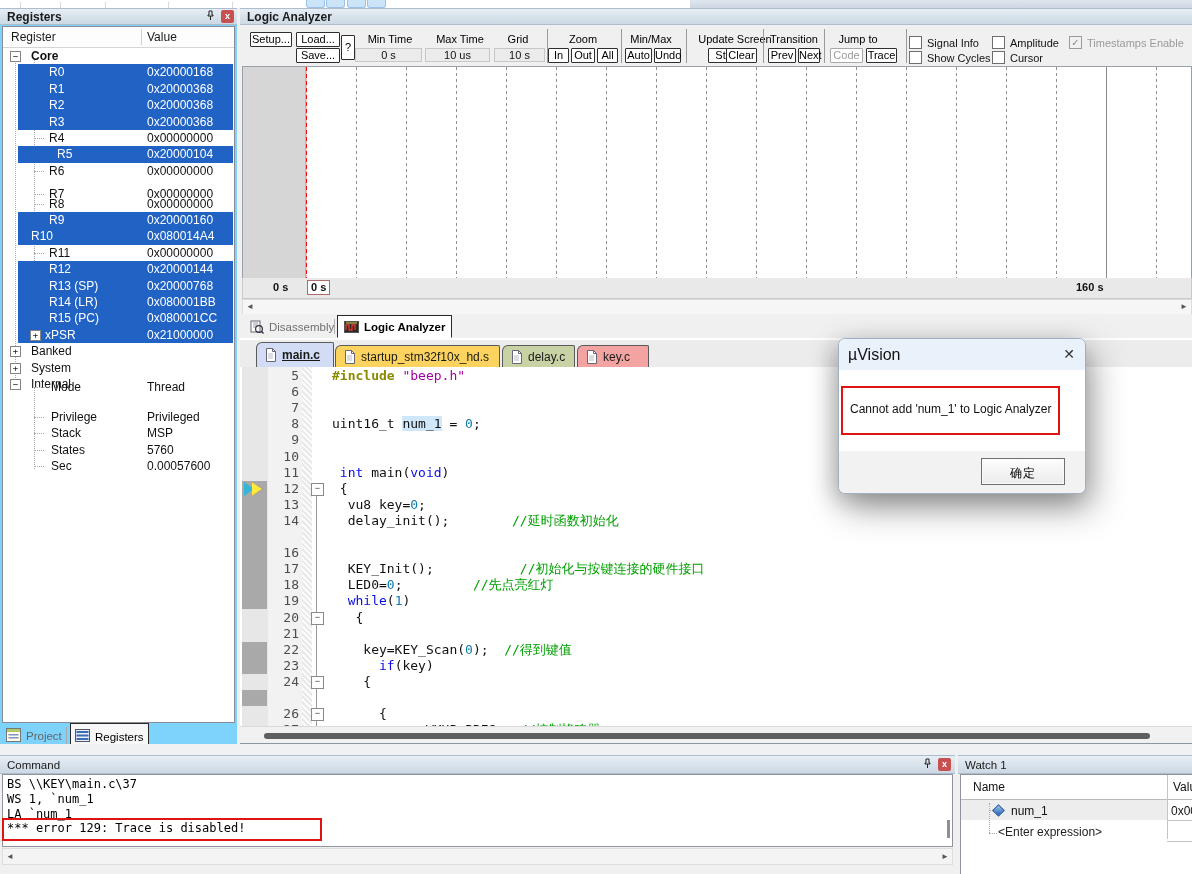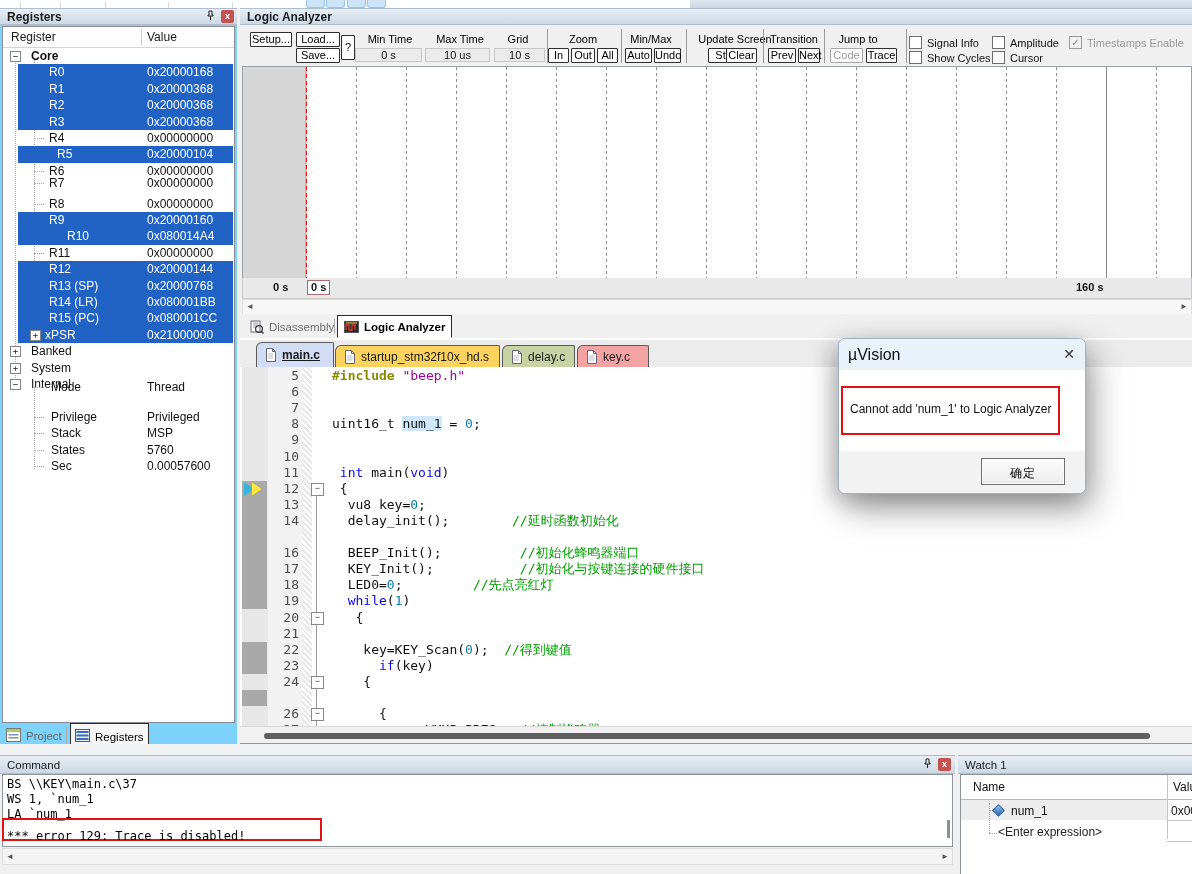--- a/index.html
+++ b/index.html
@@ -193,38 +193,38 @@
           <div class="reg-row selected" style="top: 98.4px;">
             <div class="sel"></div>
             <span class="lbl" style="left: 46px; margin-left: 8px;">R5</span>
             <span class="val">0x20000104</span>
           </div>
           <div class="reg-row" style="top: 114.8px;">
             <div class="treestub" style="left: 31px; top: 8px; width: 10px;"></div>
             <span class="lbl" style="left: 46px;">R6</span>
             <span class="val">0x00000000</span>
           </div>
-          <div class="reg-row" style="top: 127px; text-align: right;">
+          <div class="reg-row" style="top: 138px; text-align: right;">
             <div class="treestub" style="left: 31px; top: 8px; width: 10px;"></div>
             <span class="lbl" style="left: 46px;">R7</span>
             <span class="val">0x00000000</span>
           </div>
           <div class="reg-row" style="top: 147.6px;">
             <div class="treestub" style="left: 31px; top: 8px; width: 10px;"></div>
             <span class="lbl" style="left: 46px;">R8</span>
             <span class="val">0x00000000</span>
           </div>
           <div class="reg-row selected" style="top: 164px;">
             <div class="sel"></div>
             <span class="lbl" style="left: 46px;">R9</span>
             <span class="val">0x20000160</span>
           </div>
           <div class="reg-row selected" style="top: 180.4px;">
             <div class="sel"></div>
-            <span class="lbl" style="left: 64px;">R10</span>
+            <span class="lbl" style="left: 28px;">R10</span>
             <span class="val">0x080014A4</span>
           </div>
           <div class="reg-row" style="top: 196.8px;">
             <div class="treestub" style="left: 31px; top: 8px; width: 10px;"></div>
             <span class="lbl" style="left: 46px;">R11</span>
             <span class="val">0x00000000</span>
           </div>
           <div class="reg-row selected" style="top: 213.2px;">
             <div class="sel"></div>
             <span class="lbl" style="left: 46px;">R12</span>
@@ -483,21 +483,21 @@
         <div class="cl" style="top: 1px;"><span class="num">5</span><span class="code"><span class="tok-pp">#include</span><span> </span><span class="tok-str">"beep.h"</span></span></div>
         <div class="cl" style="top: 17.1px;"><span class="num">6</span><span class="code"></span></div>
         <div class="cl" style="top: 33.2px;"><span class="num">7</span><span class="code"></span></div>
         <div class="cl" style="top: 49.3px;"><span class="num">8</span><span class="code"><span>uint16_t </span><span class="tok-hl">num_1</span><span> = </span><span class="tok-num">0</span><span>;</span></span></div>
         <div class="cl" style="top: 65.4px;"><span class="num">9</span><span class="code"></span></div>
         <div class="cl" style="top: 81.5px;"><span class="num">10</span><span class="code"></span></div>
         <div class="cl" style="top: 97.6px;"><span class="num">11</span><span class="code"><span> </span><span class="tok-kw">int</span><span> main(</span><span class="tok-kw">void</span><span>)</span></span></div>
         <div class="cl" style="top: 113.7px;"><span class="num">12</span><span class="code"><span> {</span></span></div>
         <div class="cl" style="top: 129.8px;"><span class="num">13</span><span class="code"><span>  vu8 key=</span><span class="tok-num">0</span><span>;</span></span></div>
         <div class="cl" style="top: 145.9px;"><span class="num">14</span><span class="code"><span>  delay_init();        </span><span class="tok-cm">//延时函数初始化</span></span></div>
-        <div class="cl" style="top: 178.1px;"><span class="num">16</span><span class="code"><span>  BEEP_Init();          </span><span class="tok-cm">//初始化蜂鸣器端口</span></span></div>
+        <div class="cl" style="top: 178.1px;"><span class="num">16</span></div>
         <div class="cl" style="top: 194.2px;"><span class="num">17</span><span class="code"><span>  KEY_Init();           </span><span class="tok-cm">//初始化与按键连接的硬件接口</span></span></div>
         <div class="cl" style="top: 210.3px;"><span class="num">18</span><span class="code"><span>  LED0=</span><span class="tok-num">0</span><span>;         </span><span class="tok-cm">//先点亮红灯</span></span></div>
         <div class="cl" style="top: 226.4px;"><span class="num">19</span><span class="code"><span>  </span><span class="tok-kw">while</span><span>(</span><span class="tok-num">1</span><span>)</span></span></div>
         <div class="cl" style="top: 242.5px;"><span class="num">20</span><span class="code"><span>   {</span></span></div>
         <div class="cl" style="top: 258.6px;"><span class="num">21</span><span class="code"></span></div>
         <div class="cl" style="top: 274.7px;"><span class="num">22</span><span class="code"><span>    key=KEY_Scan(</span><span class="tok-num">0</span><span>);  </span><span class="tok-cm">//得到键值</span></span></div>
         <div class="cl" style="top: 290.8px;"><span class="num">23</span><span class="code"><span>      </span><span class="tok-kw">if</span><span>(key)</span></span></div>
         <div class="cl" style="top: 306.9px;"><span class="num">24</span><span class="code"><span>    {</span></span></div>
         <div class="cl" style="top: 339.1px;"><span class="num">26</span><span class="code"><span>      {</span></span></div>
         <div class="cl" style="top: 355.2px;"><span class="num">27</span><span class="code"><span>       </span><span class="tok-kw">case</span><span> WKUP_PRES:  </span><span class="tok-cm">//控制蜂鸣器</span></span></div>
@@ -525,21 +525,21 @@
             </svg></span>
         <span class="close-btn">x</span>
       </span>
     </div>
     <div class="cmd-body" id="cmd-body">
       <div class="cmd-vthumb"></div>
     <div class="cmd-line" style="top: 2px;">BS \\KEY\main.c\37</div>
         <div class="cmd-line" style="top: 17px;">WS 1, `num_1</div>
         <div class="cmd-line" style="top: 32px;">LA `num_1</div>
         <div class="err-box" style="left: -1px; top: 43px; width: 316px; height: 19px;">
-          <div class="cmd-line" style="left: 3px; top: 9px; white-space: pre;">*** error 129: Trace is disabled!</div>
+          <div class="cmd-line" style="left: 3px; top: 1px; white-space: pre;">*** error 129: Trace is disabled!</div>
         </div>
       </div>
     <div class="cmd-hscroll">
       <span class="arrowglyph" style="left:3px;top:3px">◄</span>
       <span class="arrowglyph" style="right:3px;top:3px">►</span>
     </div>
   </div>
 
   <div class="abs watch-panel">
     <div class="ptitle" style="position:absolute;left:0;top:0;width:100%;height:19px;font-weight:400;font-size:11.5px;">

